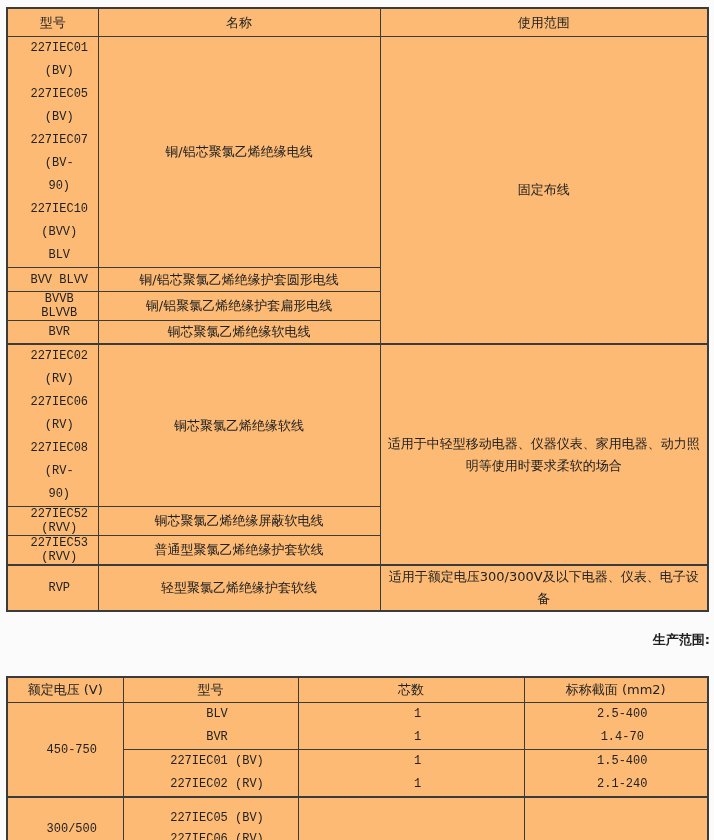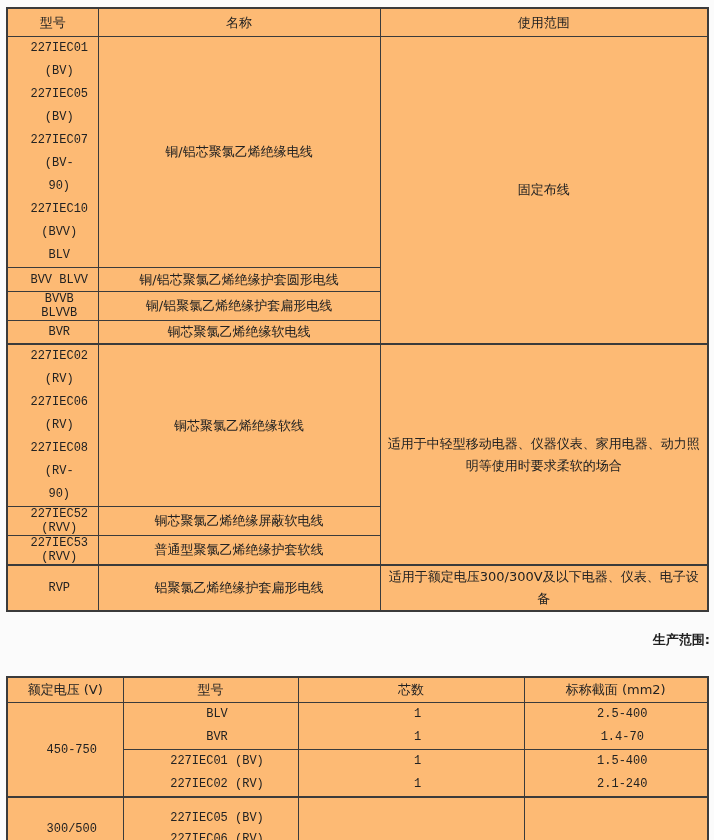--- a/index.html
+++ b/index.html
@@ -96,21 +96,21 @@
       <tr>
         <td class="mono" style="height:22px">227IEC52 (RVV)</td>
         <td>铜芯聚氯乙烯绝缘屏蔽软电线</td>
       </tr>
       <tr>
         <td class="mono" style="height:22px">227IEC53 (RVV)</td>
         <td>普通型聚氯乙烯绝缘护套软线</td>
       </tr>
       <tr class="group">
         <td class="mono" style="height:22px">RVP</td>
-        <td>铝聚氯乙烯绝缘护套扁形电线</td>
+        <td>轻型聚氯乙烯绝缘护套软线</td>
         <td class="scope">适用于额定电压300/300V及以下电器、仪表、电子设备</td>
       </tr>
     </tbody>
   </table>
 
   <div class="para">
     <div class="para-title">生产范围:</div>
   </div>
 
   <table>

